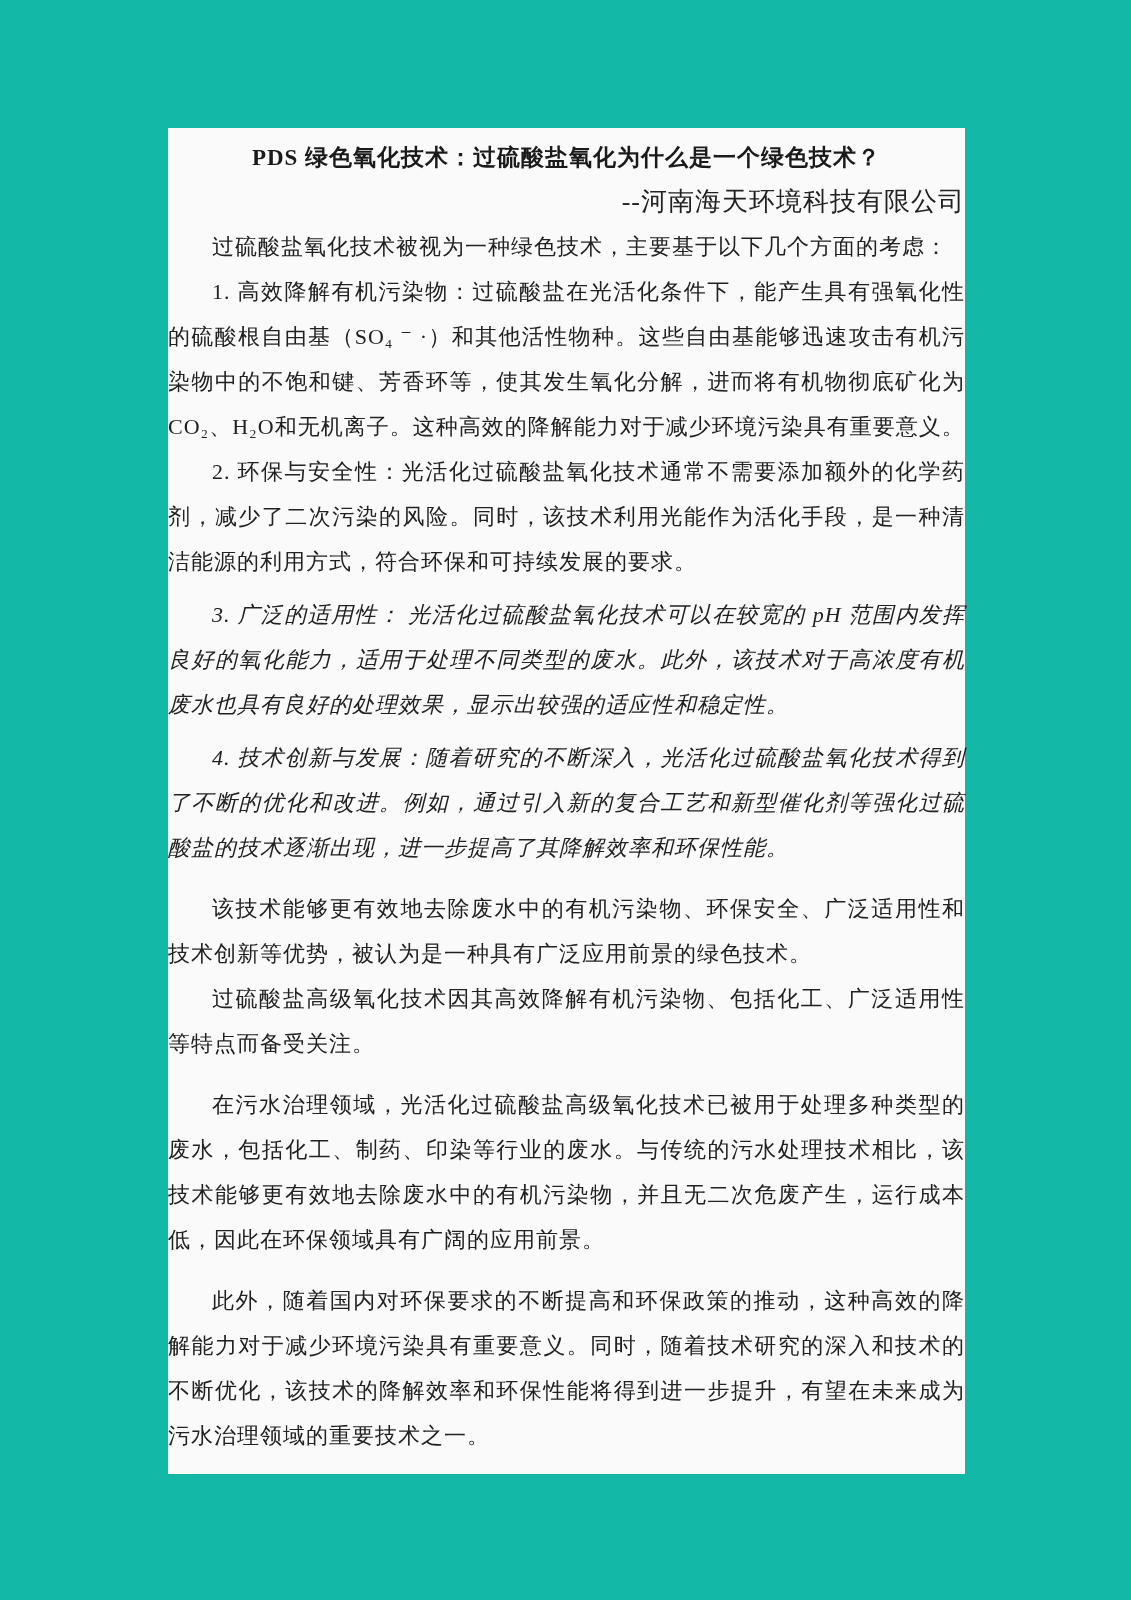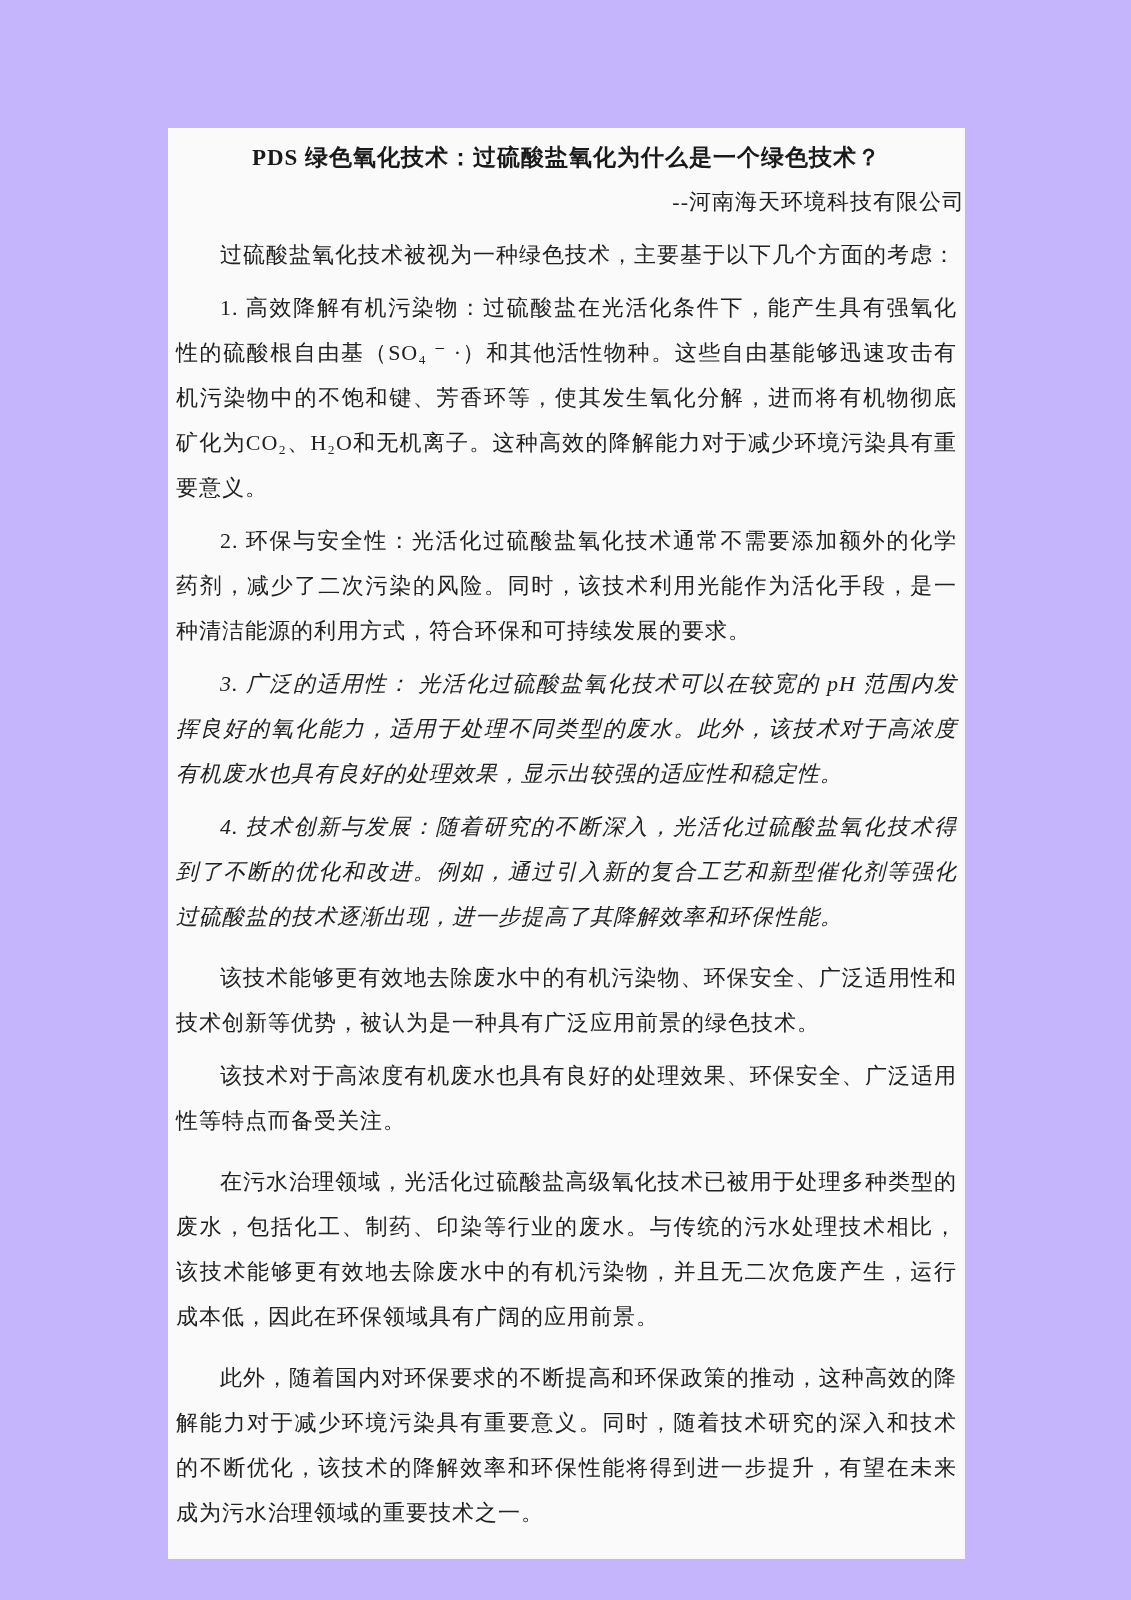--- a/index.html
+++ b/index.html
@@ -4,21 +4,21 @@
 <style>
   html, body {
     margin: 0;
     padding: 0;
     background: #ffffff;
   }
   .page {
     position: relative;
     width: 1131px;
     height: 1600px;
-    background: #c4b5fd;
+    background: #14b8a6;
     overflow: hidden;
     font-family: "Liberation Serif", "DejaVu Serif", serif;
     color: #212121;
   }
   .content {
     position: absolute;
     left: 168px;
     top: 128px;
     width: 797px;
     background: #fafafa;
@@ -27,27 +27,27 @@
   .doc-title {
     margin: 0;
     font-size: 23px;
     font-weight: 700;
     line-height: 44px;
     text-align: center;
     letter-spacing: 1px;
     color: #1a1a1a;
   }
   .byline {
-    font-size: 22px;
+    font-size: 26px;
     line-height: 44px;
     text-align: right;
     letter-spacing: 1px;
   }
   p.para {
-    margin: 8px;
+    margin: 0;
     font-size: 22px;
     line-height: 45px;
     letter-spacing: 1px;
     text-indent: 2em;
     text-align: justify;
   }
   p.sp8  { margin-top: 8px; font-style: italic; }
   p.sp16 { margin-top: 16px; }
 </style>
 </head>
@@ -56,17 +56,17 @@
 <div class="page">
   <div class="content">
     <h1 class="doc-title">PDS 绿色氧化技术：过硫酸盐氧化为什么是一个绿色技术？</h1>
     <div class="byline">--河南海天环境科技有限公司</div>
     <p class="para">过硫酸盐氧化技术被视为一种绿色技术，主要基于以下几个方面的考虑：</p>
     <p class="para">1. 高效降解有机污染物：过硫酸盐在光活化条件下，能产生具有强氧化性的硫酸根自由基（SO₄ ⁻ ·）和其他活性物种。这些自由基能够迅速攻击有机污染物中的不饱和键、芳香环等，使其发生氧化分解，进而将有机物彻底矿化为CO₂、H₂O和无机离子。这种高效的降解能力对于减少环境污染具有重要意义。</p>
     <p class="para">2. 环保与安全性：光活化过硫酸盐氧化技术通常不需要添加额外的化学药剂，减少了二次污染的风险。同时，该技术利用光能作为活化手段，是一种清洁能源的利用方式，符合环保和可持续发展的要求。</p>
     <p class="para sp8">3. 广泛的适用性： 光活化过硫酸盐氧化技术可以在较宽的 pH 范围内发挥良好的氧化能力，适用于处理不同类型的废水。此外，该技术对于高浓度有机废水也具有良好的处理效果，显示出较强的适应性和稳定性。</p>
     <p class="para sp8">4. 技术创新与发展：随着研究的不断深入，光活化过硫酸盐氧化技术得到了不断的优化和改进。例如，通过引入新的复合工艺和新型催化剂等强化过硫酸盐的技术逐渐出现，进一步提高了其降解效率和环保性能。</p>
     <p class="para sp16">该技术能够更有效地去除废水中的有机污染物、环保安全、广泛适用性和技术创新等优势，被认为是一种具有广泛应用前景的绿色技术。</p>
-    <p class="para">该技术对于高浓度有机废水也具有良好的处理效果、环保安全、广泛适用性等特点而备受关注。</p>
+    <p class="para">过硫酸盐高级氧化技术因其高效降解有机污染物、包括化工、广泛适用性等特点而备受关注。</p>
     <p class="para sp16">在污水治理领域，光活化过硫酸盐高级氧化技术已被用于处理多种类型的废水，包括化工、制药、印染等行业的废水。与传统的污水处理技术相比，该技术能够更有效地去除废水中的有机污染物，并且无二次危废产生，运行成本低，因此在环保领域具有广阔的应用前景。</p>
     <p class="para sp16">此外，随着国内对环保要求的不断提高和环保政策的推动，这种高效的降解能力对于减少环境污染具有重要意义。同时，随着技术研究的深入和技术的不断优化，该技术的降解效率和环保性能将得到进一步提升，有望在未来成为污水治理领域的重要技术之一。</p>
   </div>
 </div>
 
 </body></html>

